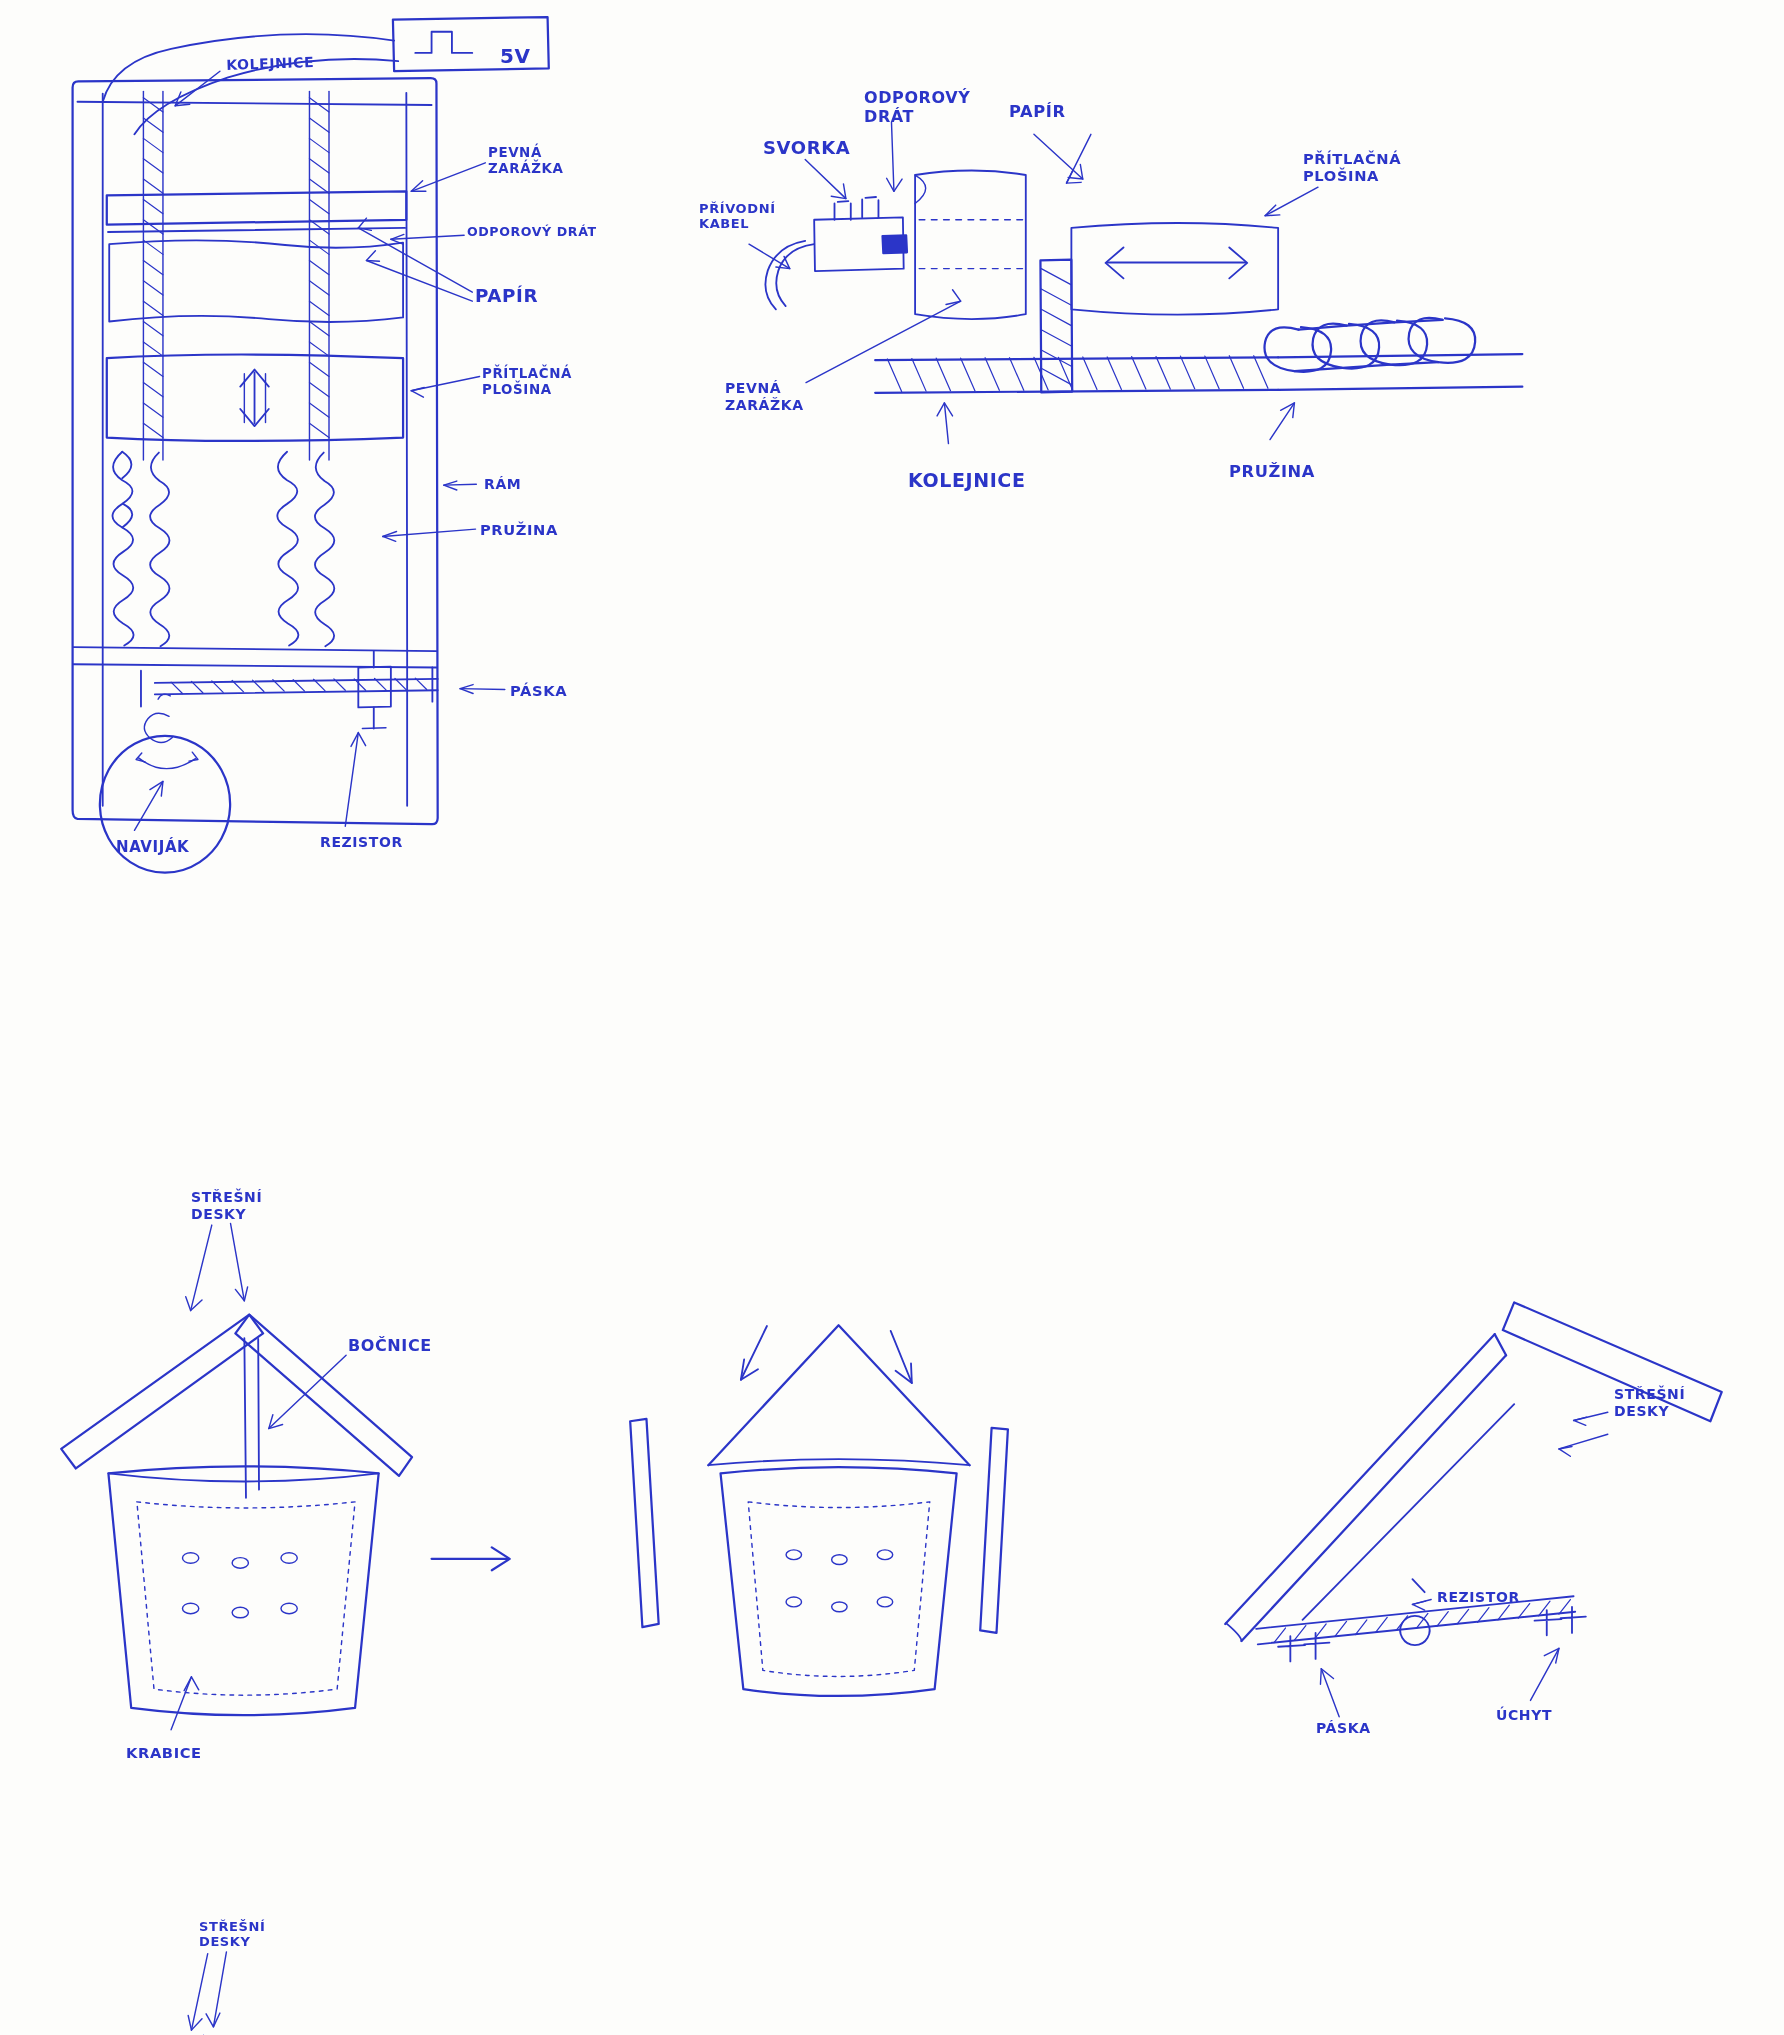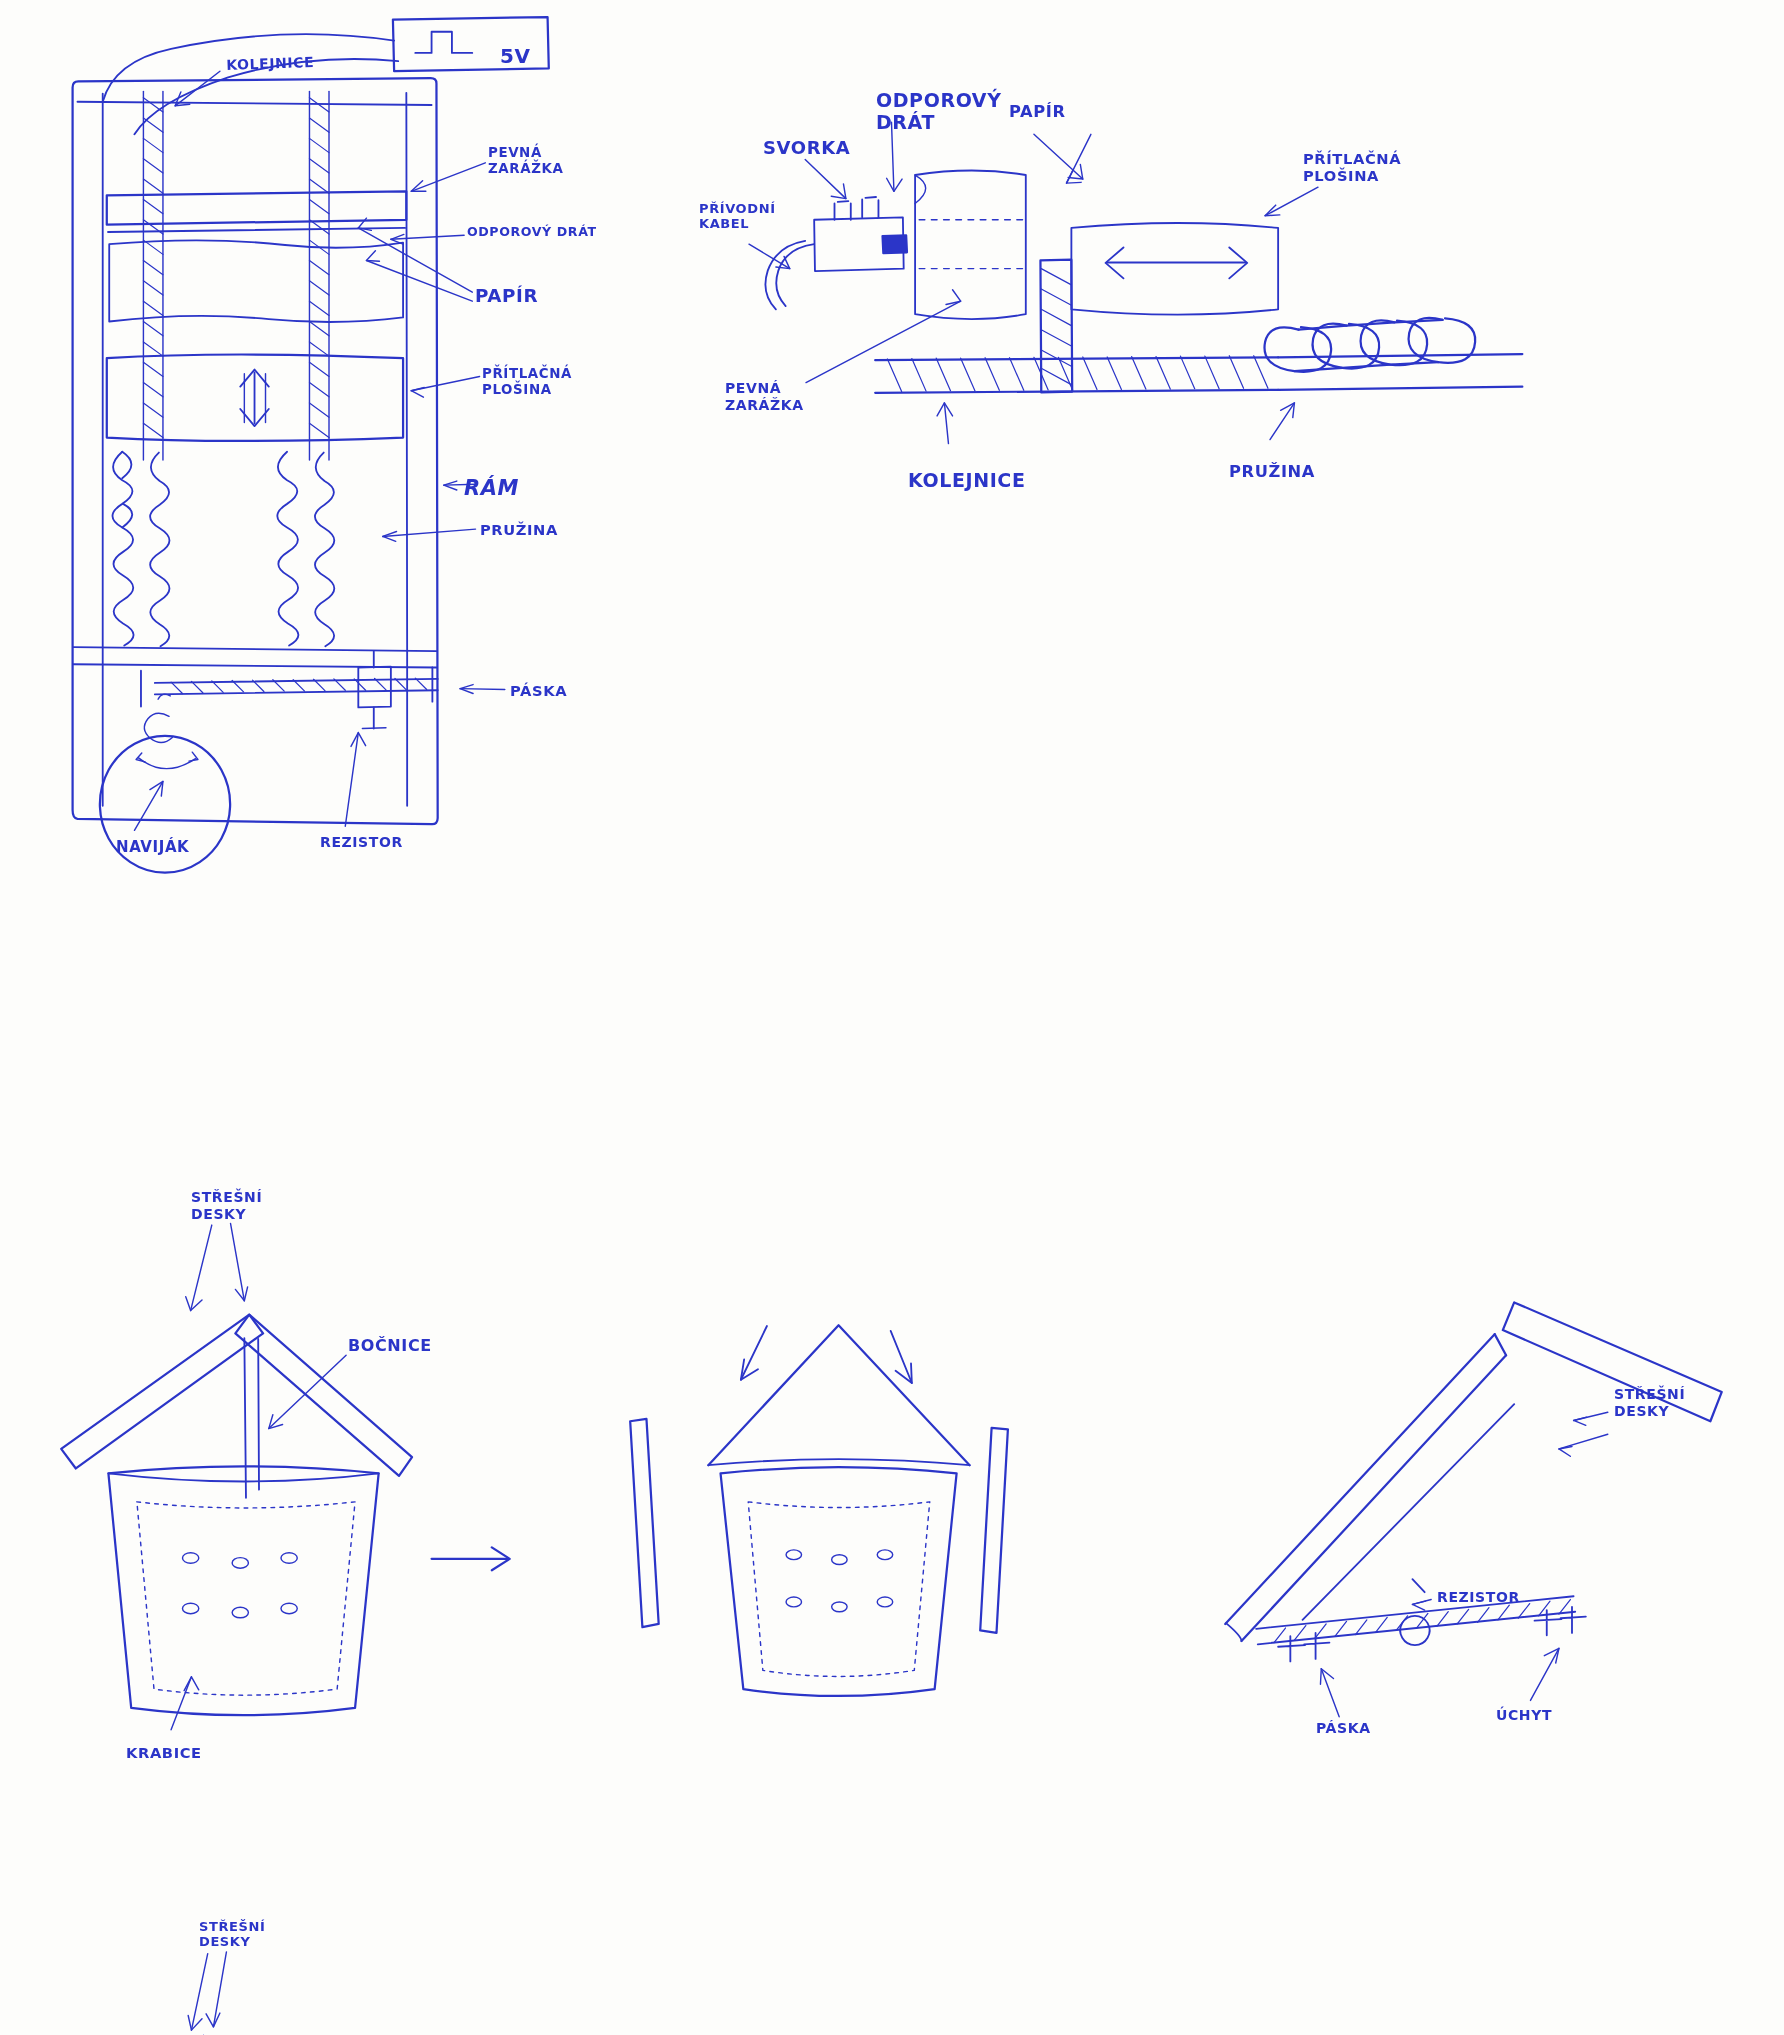--- a/index.html
+++ b/index.html
@@ -375,28 +375,28 @@
 </svg>
 
 <div class="lbl" style="left:226px; top:57px; font-size:14px; transform:rotate(-2deg);">KOLEJNICE</div>
 <div class="lbl" style="left:500px; top:45px; font-size:20px;">5V</div>
 <div class="lbl" style="left:488px; top:145px; font-size:13.4px;">PEVNÁ
 ZARÁŽKA</div>
 <div class="lbl" style="left:467px; top:225px; font-size:12.6px;">ODPOROVÝ DRÁT</div>
 <div class="lbl" style="left:475px; top:285px; font-size:18.3px;">PAPÍR</div>
 <div class="lbl" style="left:482px; top:366px; font-size:13.4px;">PŘÍTLAČNÁ
 PLOŠINA</div>
-<div class="lbl" style="left:464px; top:476px; font-size:21px;font-style:italic;">RÁM</div>
+<div class="lbl" style="left:484px; top:476px; font-size:14px;">RÁM</div>
 <div class="lbl" style="left:480px; top:521px; font-size:14.7px;">PRUŽINA</div>
 <div class="lbl" style="left:510px; top:682px; font-size:14.7px;">PÁSKA</div>
 <div class="lbl" style="left:116px; top:839px; font-size:15px;">NAVIJÁK</div>
 <div class="lbl" style="left:320px; top:834px; font-size:14px;">REZISTOR</div>
 
 <div class="lbl" style="left:763px; top:137px; font-size:18px;">SVORKA</div>
-<div class="lbl" style="left:864px; top:89px; font-size:19px;margin-left:12px;">ODPOROVÝ
+<div class="lbl" style="left:864px; top:89px; font-size:16px;">ODPOROVÝ
 DRÁT</div>
 <div class="lbl" style="left:1009px; top:102px; font-size:16.3px;">PAPÍR</div>
 <div class="lbl" style="left:1303px; top:150px; font-size:14.7px;">PŘÍTLAČNÁ
 PLOŠINA</div>
 <div class="lbl" style="left:699px; top:201px; font-size:13px;">PŘÍVODNÍ
 KABEL</div>
 <div class="lbl" style="left:725px; top:380px; font-size:14px;">PEVNÁ
 ZARÁŽKA</div>
 <div class="lbl" style="left:908px; top:469px; font-size:19px;">KOLEJNICE</div>
 <div class="lbl" style="left:1229px; top:462px; font-size:16.3px;">PRUŽINA</div>

